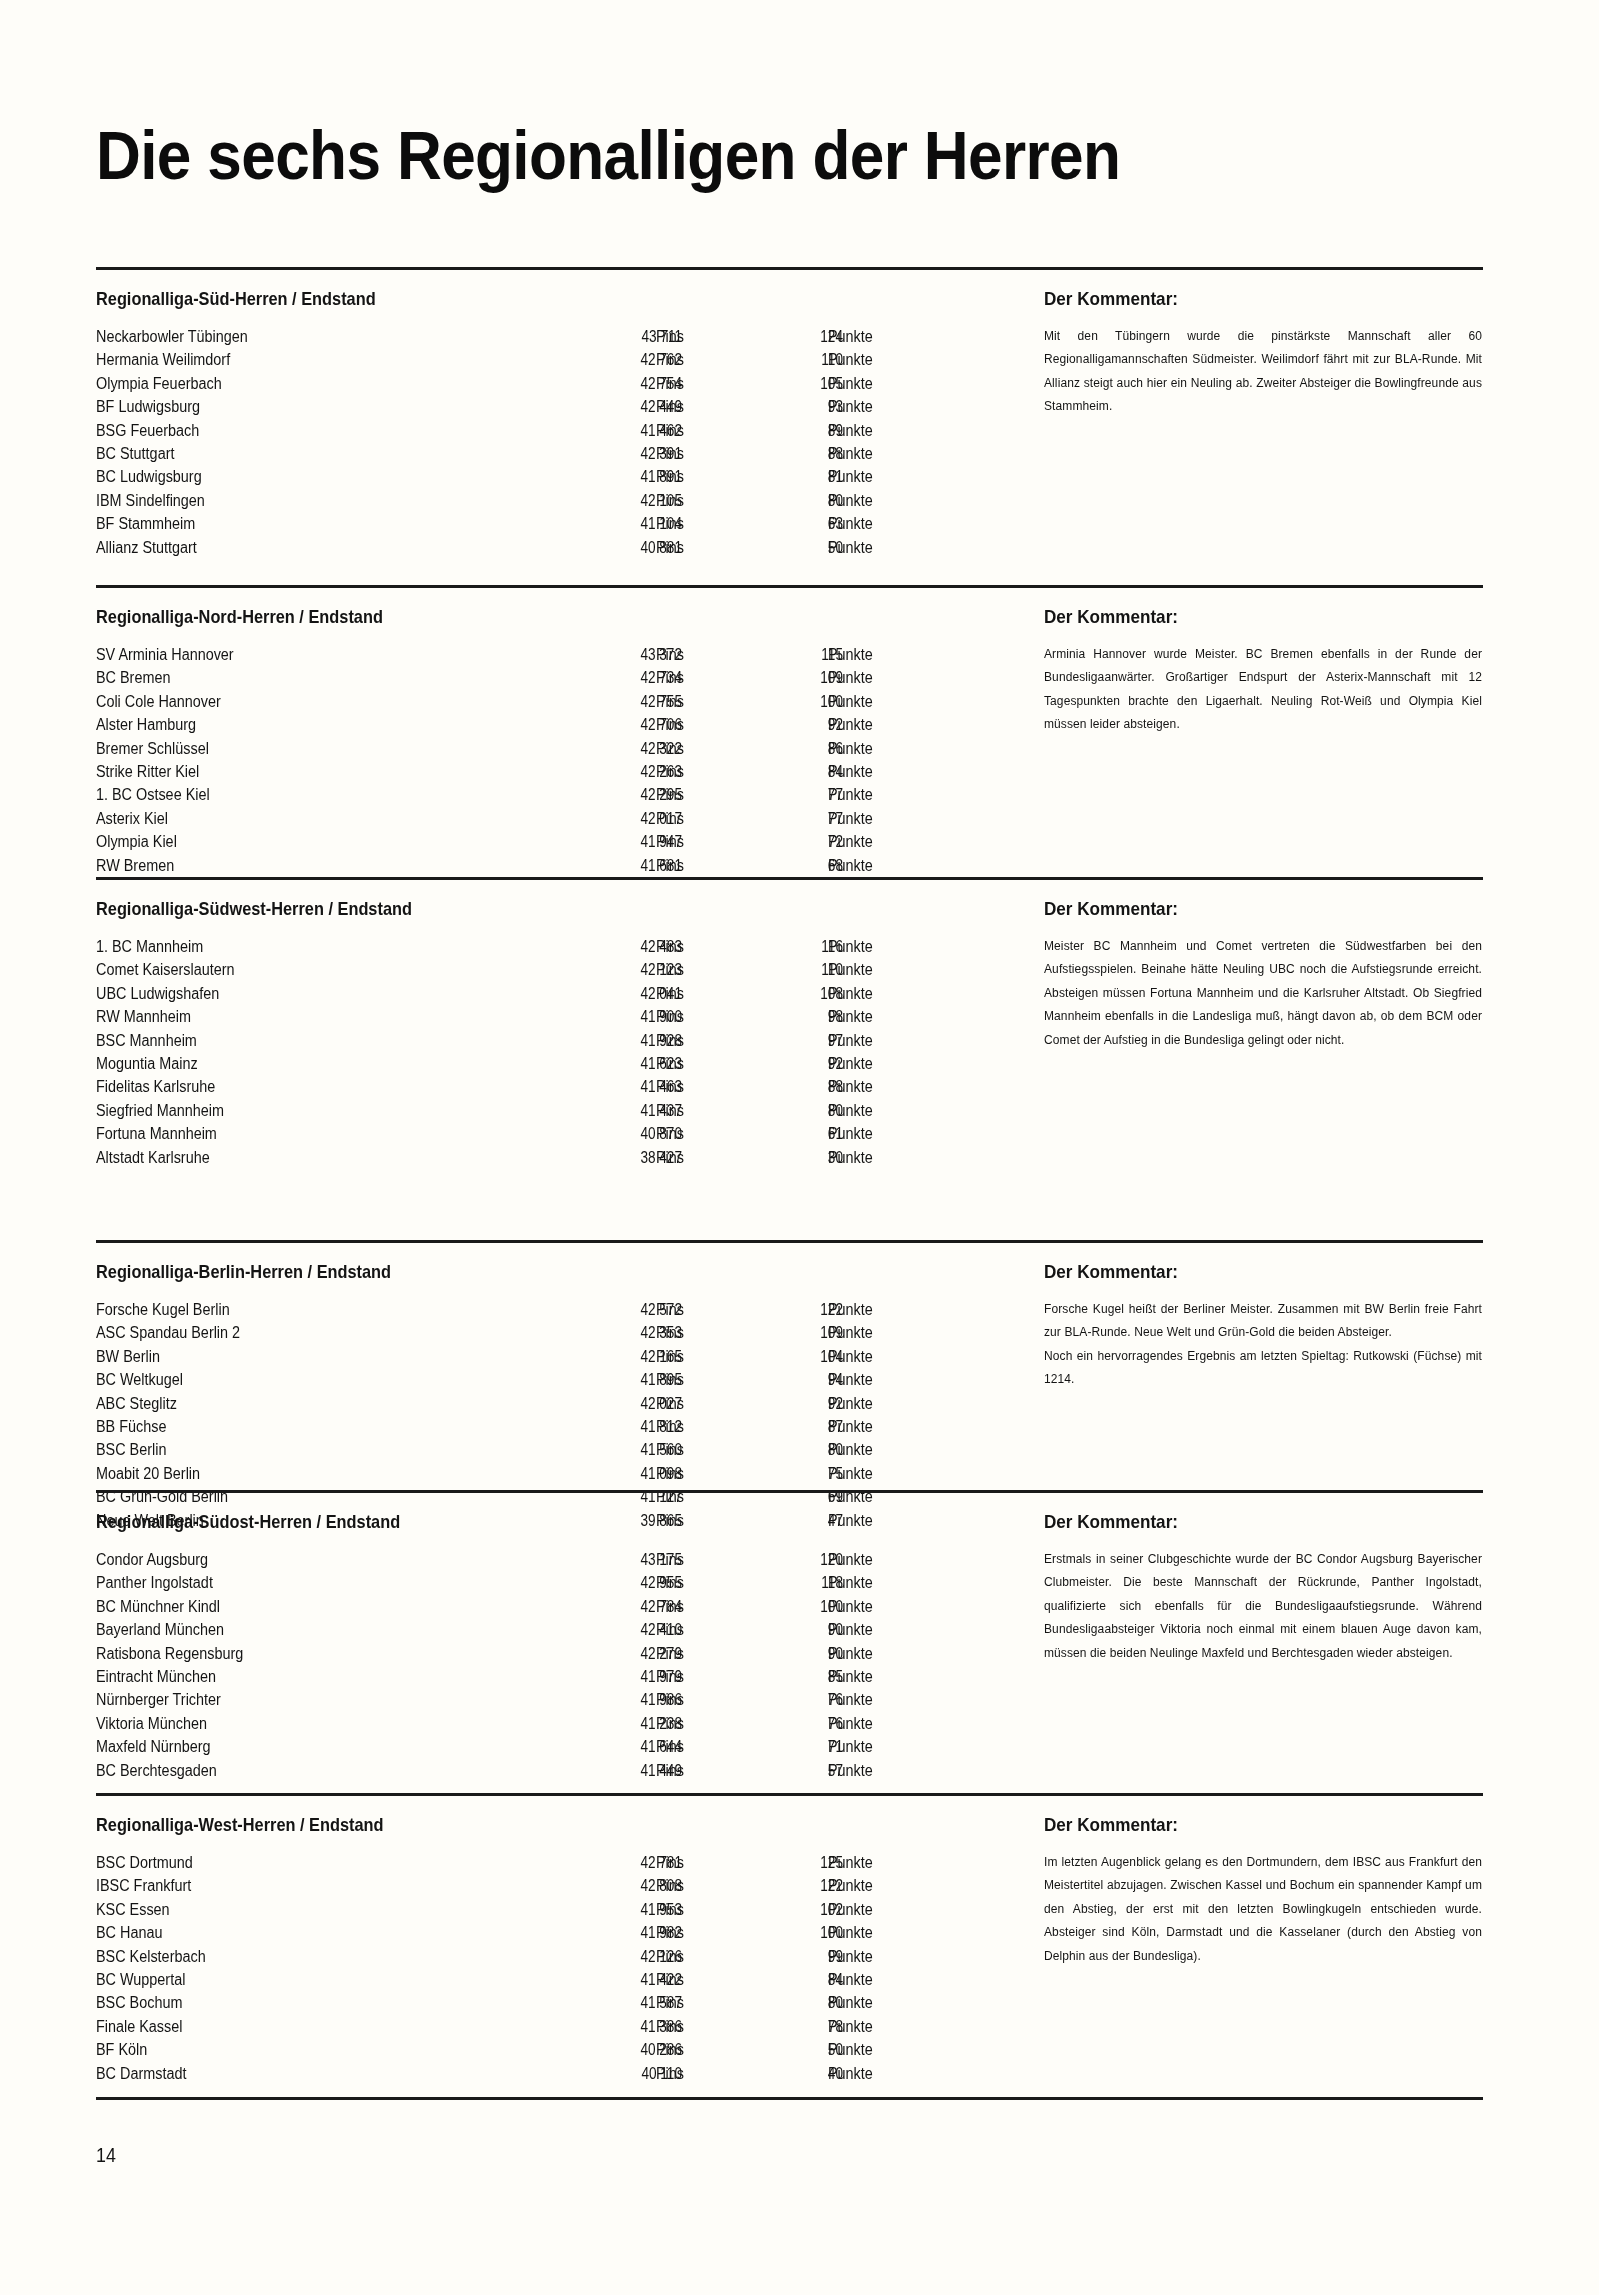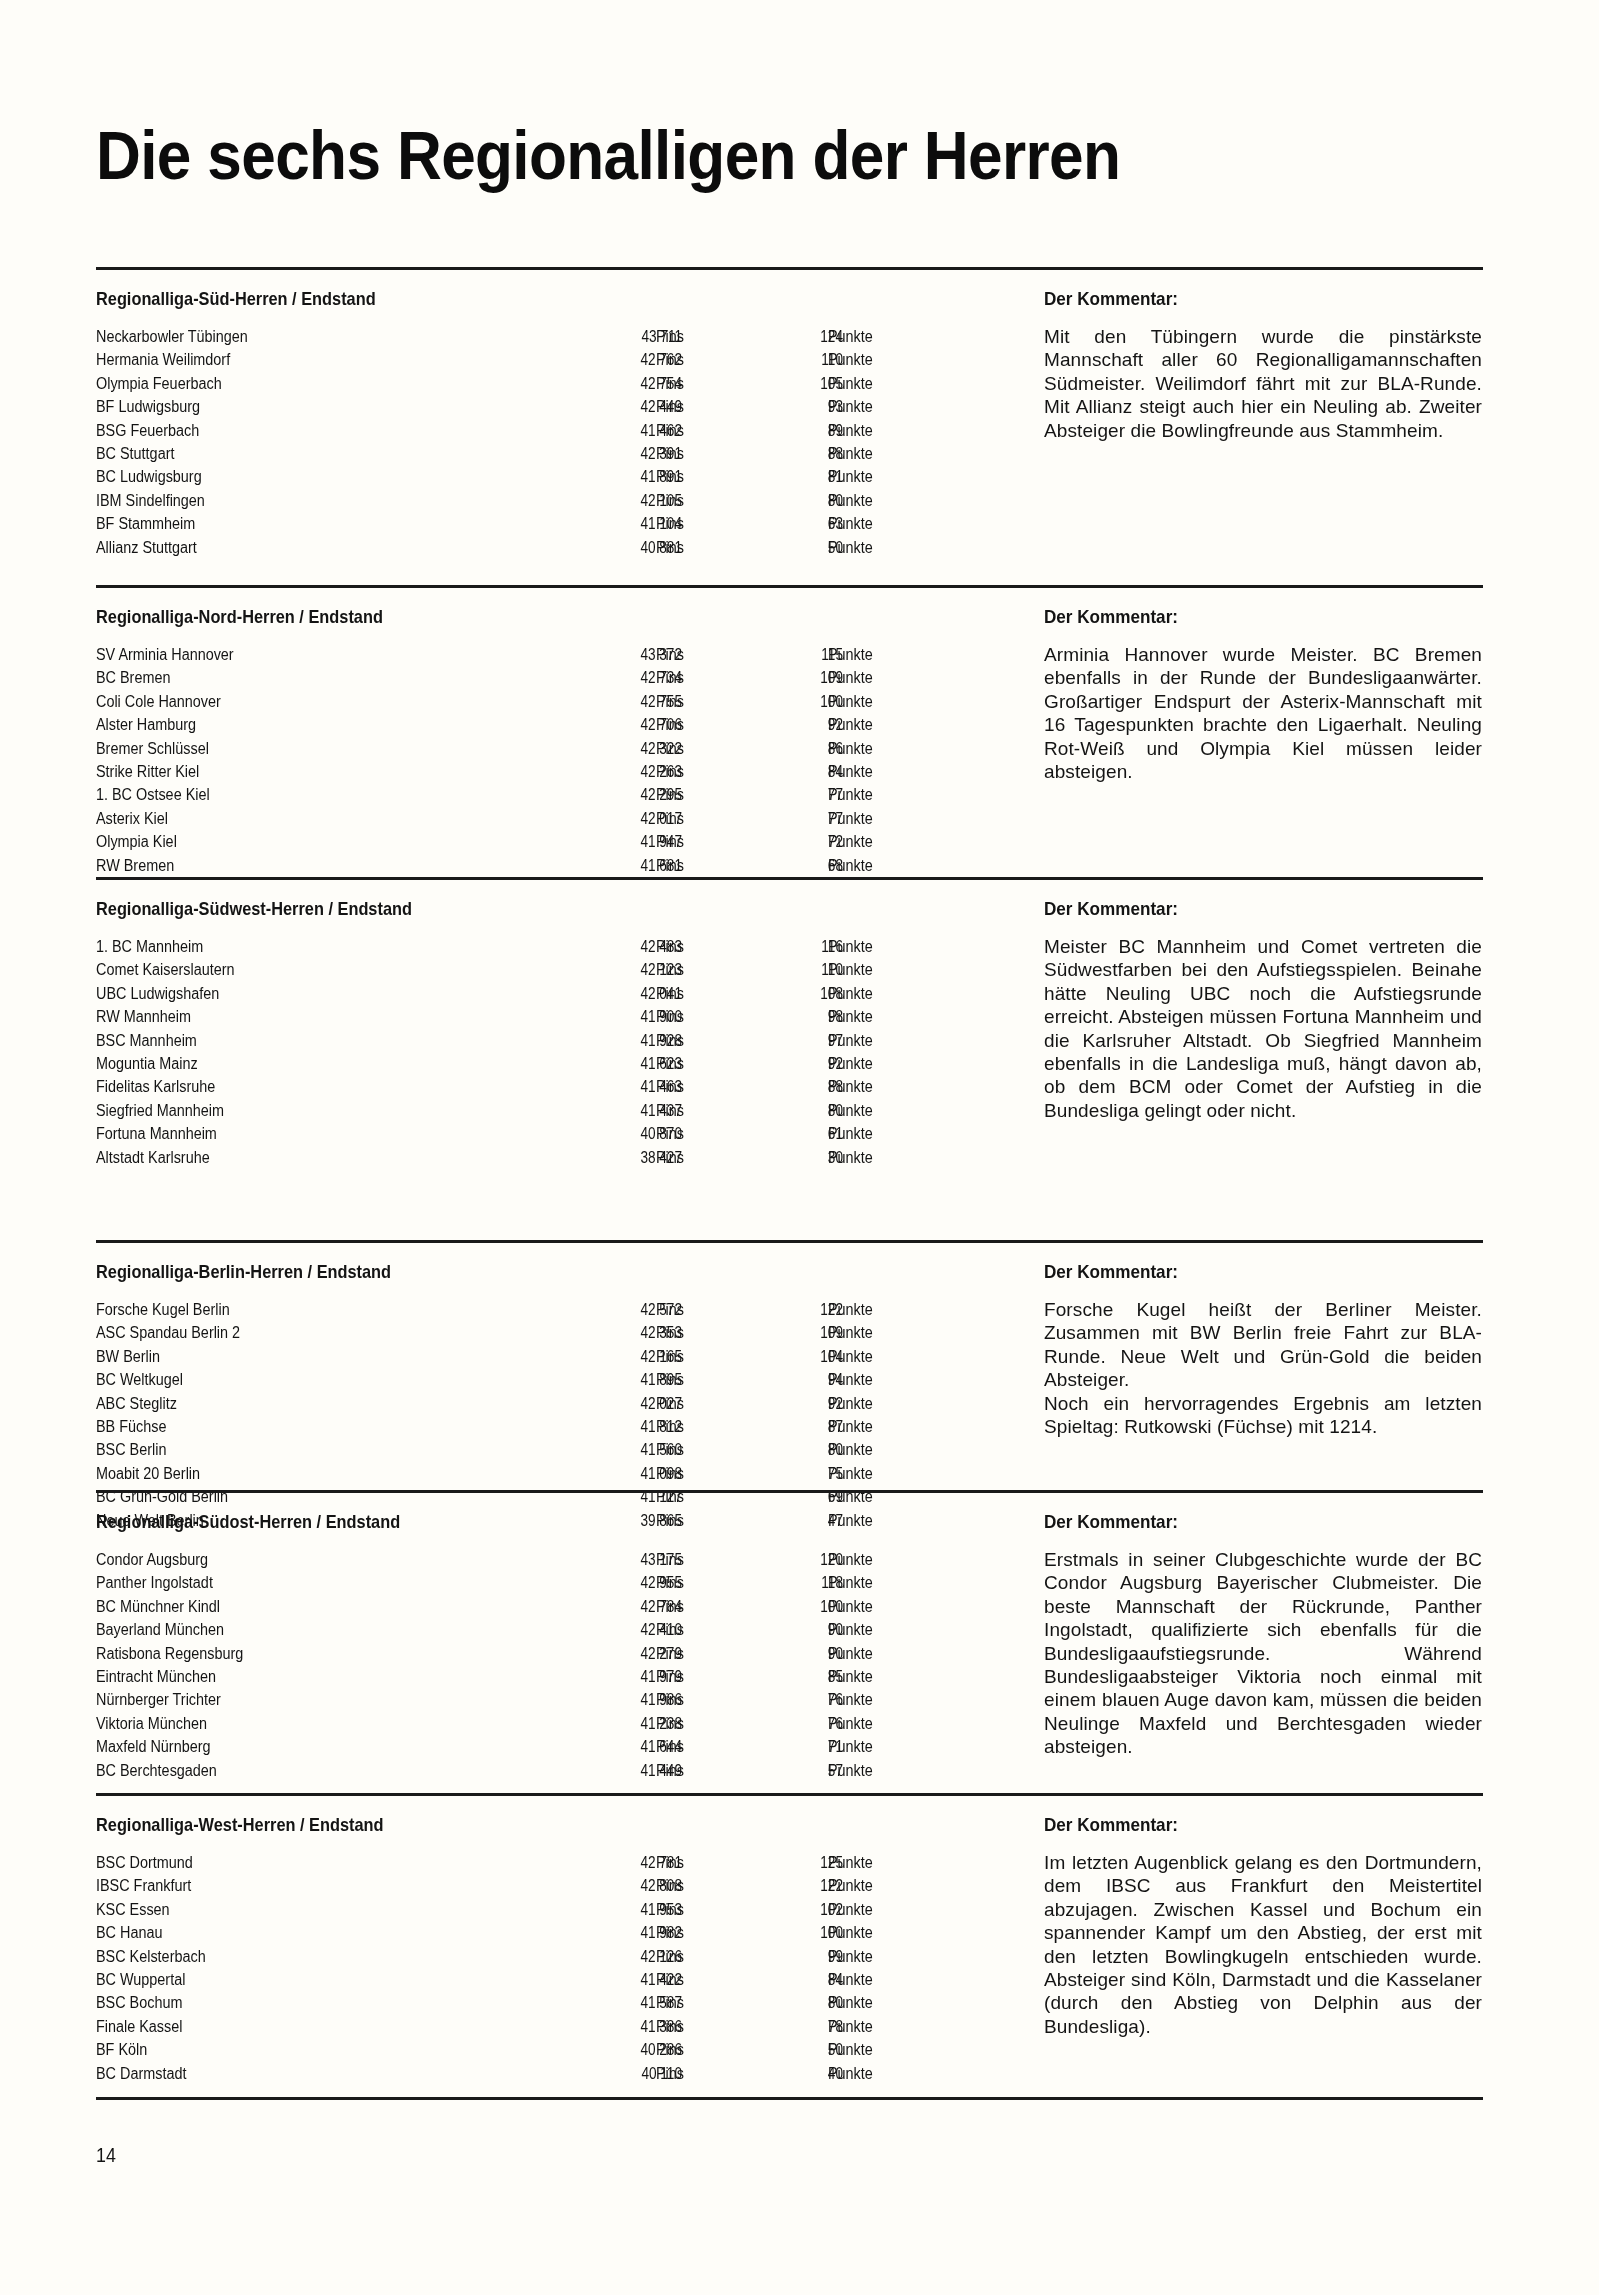--- a/index.html
+++ b/index.html
@@ -46,21 +46,21 @@
     white-space: nowrap;
   }
   .row span { position: absolute; top: 0; }
   .cell-team { left: 0; transform: scaleX(0.9); transform-origin: left center; }
   .cell-pins { right: 244px; width: 105px; text-align: right; transform: scaleX(0.85); transform-origin: right center; }
   .cell-pins-unit { left: 560px; transform: scaleX(0.9); transform-origin: left center; }
   .cell-points { right: 83px; width: 66px; text-align: right; transform: scaleX(0.85); transform-origin: right center; }
   .cell-points-unit { left: 732px; transform: scaleX(0.9); transform-origin: left center; }
   .comment {
     position: absolute; left: 948px; top: 58px; width: 438px;
-    font-size: 19px; line-height: 23.4px;
+    font-size: 12px; line-height: 23.4px;
     text-align: justify;
     letter-spacing: 0.1px;
   }
   .final-rule {
     position: absolute; left: 96px; top: 2097px; width: 1387px; height: 2.6px;
     background: #1a1a1a;
   }
   .page-number {
     position: absolute; left: 96px; top: 2143px;
     font-size: 21px;
@@ -223,21 +223,21 @@
         </div>
         <div class="row">
           <span class="cell-team">RW Bremen</span>
           <span class="cell-pins">41 681</span>
           <span class="cell-pins-unit">Pins</span>
           <span class="cell-points">68</span>
           <span class="cell-points-unit">Punkte</span>
         </div>
       </div>
       <div class="comment">
-        <div>Arminia Hannover wurde Meister. BC Bremen ebenfalls in der Runde der Bundesliga­anwärter. Großartiger Endspurt der Asterix-Mannschaft mit 16 Tagespunkten brachte den Ligaerhalt. Neuling Rot-Weiß und Olympia Kiel müssen leider absteigen.</div>
+        <div>Arminia Hannover wurde Meister. BC Bremen ebenfalls in der Runde der Bundesliga­anwärter. Großartiger Endspurt der Asterix-Mannschaft mit 12 Tagespunkten brachte den Ligaerhalt. Neuling Rot-Weiß und Olympia Kiel müssen leider absteigen.</div>
       </div>
     </div>
     <div class="section" style="top: 877px;">
       <div class="rule"></div>
       <div class="heading">Regionalliga-Südwest-Herren / Endstand</div>
       <div class="comment-heading">Der Kommentar:</div>
       <div class="table">
         <div class="row">
           <span class="cell-team">1. BC Mannheim</span>
           <span class="cell-pins">42 483</span>

